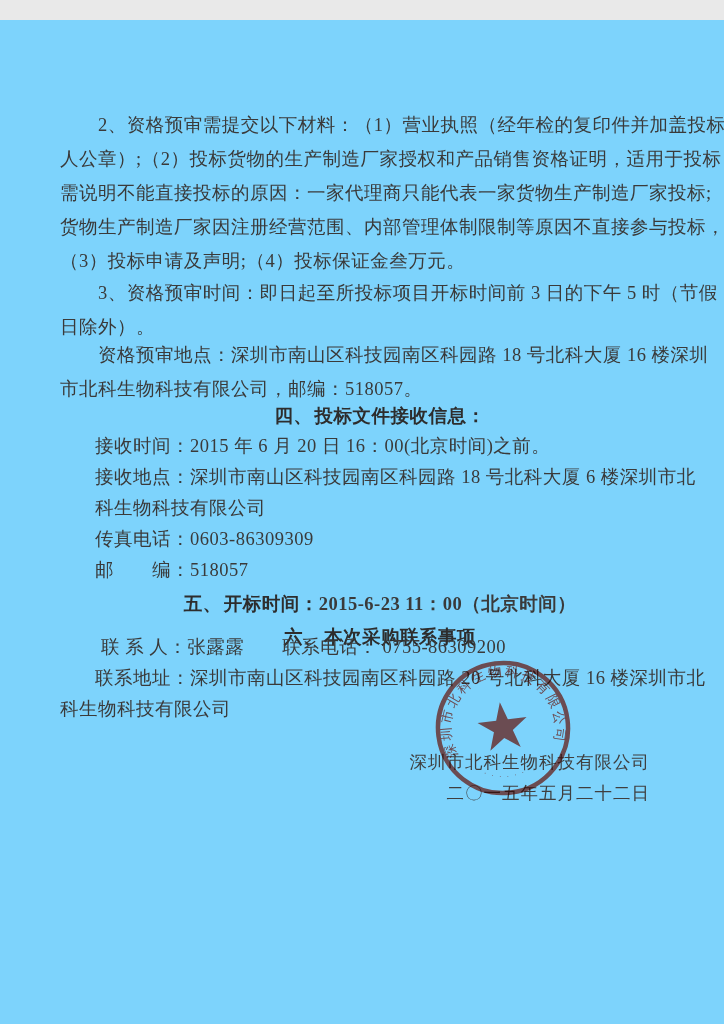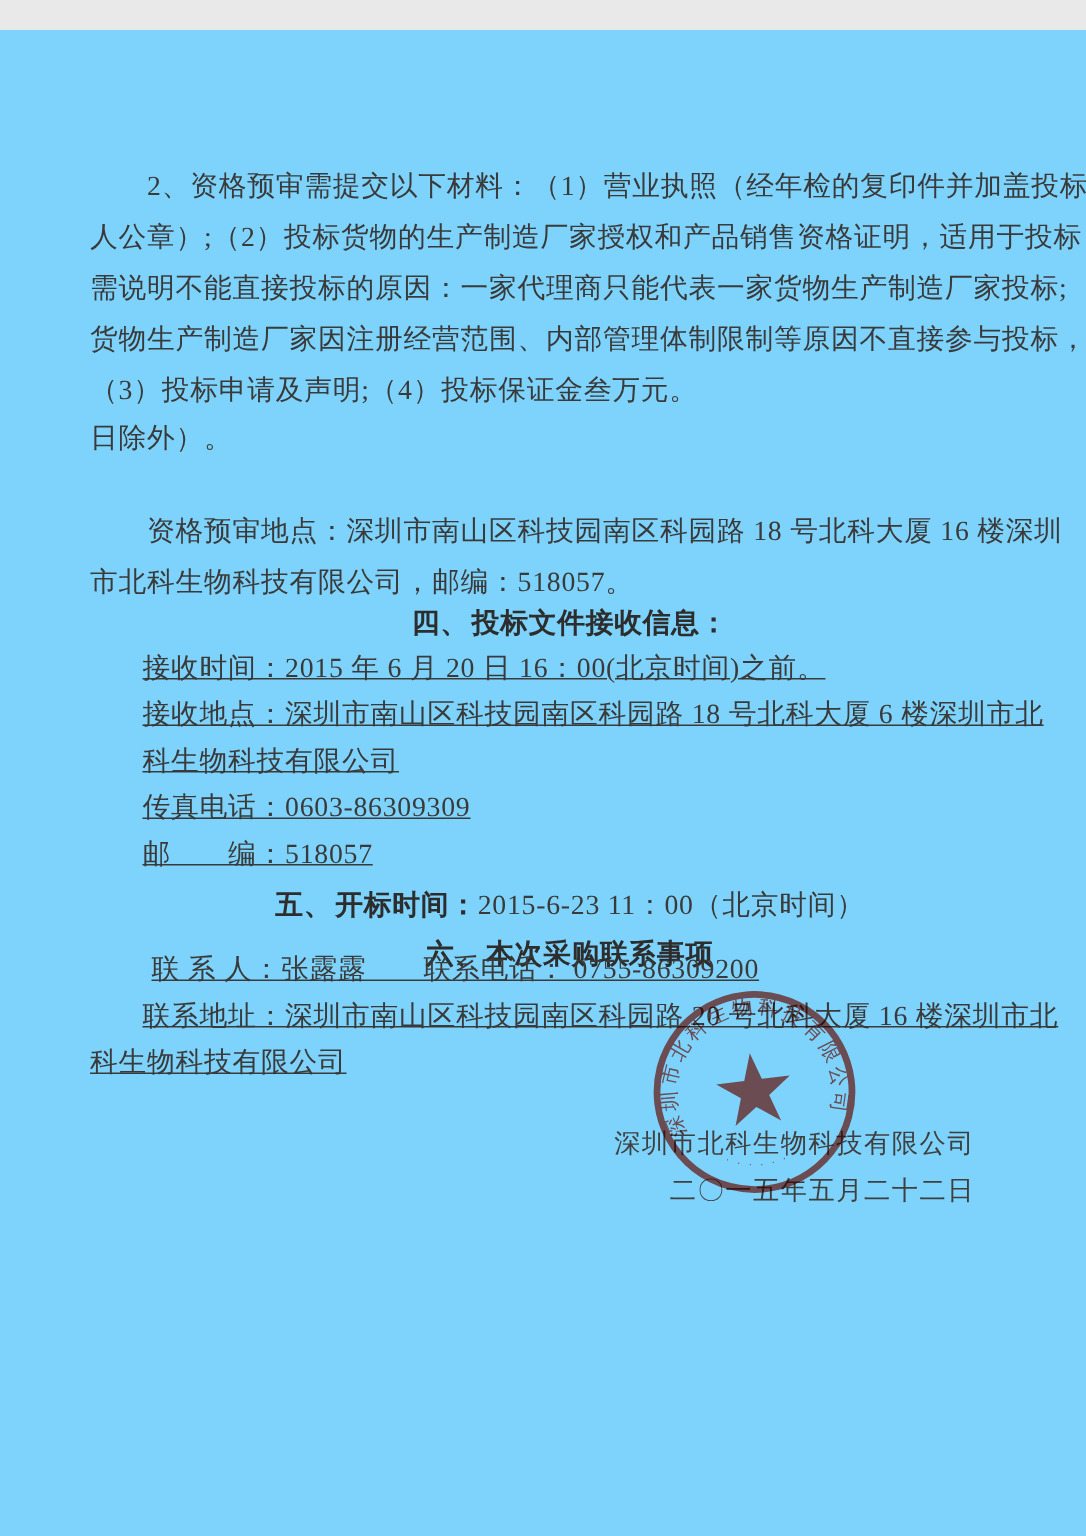--- a/index.html
+++ b/index.html
@@ -23,29 +23,29 @@
     letter-spacing:0.5px;
   }
   .line{
     position:relative;
     white-space:nowrap;
     height:34px;line-height:34px;
   }
   .blk{position:absolute;left:0;width:606px;}
   .indent{padding-left:38px;}
   .half-indent{padding-left:35px;}
-  .tight .line{height:31px;line-height:31px;text-decoration:underline;}
+  .tight .line{height:31px;line-height:31px;}
   .heading{
     position:absolute;left:16px;width:606px;
     white-space:nowrap;
     font-weight:bold;color:#2d2d2d;
     height:32px;line-height:32px;text-align:center;
   }
   .heading .num{display:inline-block;width:42px;font-weight:bold;}
-  .heading .rest{font-weight:normal;color:#3a3a3a;}
+  .heading .rest{font-weight:bold;color:#3a3a3a;}
   .signature{
     position:absolute;right:74px;text-align:right;
     font-size:17.5px;color:#3f3f3f;letter-spacing:1px;
   }
   .signature .sig-line{height:31px;line-height:31px;white-space:nowrap;}
   .stamp{
     position:absolute;
     left:421px;top:626px;
     width:164px;height:164px;
     mix-blend-mode:multiply;
@@ -62,20 +62,21 @@
 
     <div class="blk" style="top:88px">
       <div class="line indent">2、资格预审需提交以下材料：（1）营业执照（经年检的复印件并加盖投标</div>
       <div class="line">人公章）;（2）投标货物的生产制造厂家授权和产品销售资格证明，适用于投标</div>
       <div class="line">需说明不能直接投标的原因：一家代理商只能代表一家货物生产制造厂家投标;</div>
       <div class="line">货物生产制造厂家因注册经营范围、内部管理体制限制等原因不直接参与投标，</div>
       <div class="line">（3）投标申请及声明;（4）投标保证金叁万元。</div>
     </div>
 
     <div class="blk" style="top:256px">
+      <div class="line indent">3、资格预审时间：即日起至所投标项目开标时间前 3 日的下午 5 时（节假</div>
       <div class="line">日除外）。</div>
     </div>
 
     <div class="blk" style="top:318px">
       <div class="line indent">资格预审地点：深圳市南山区科技园南区科园路 18 号北科大厦 16 楼深圳</div>
       <div class="line">市北科生物科技有限公司，邮编：518057。</div>
     </div>
 
     <div class="heading" style="top:380px">
       <span class="num">四、</span><span>投标文件接收信息：</span>

